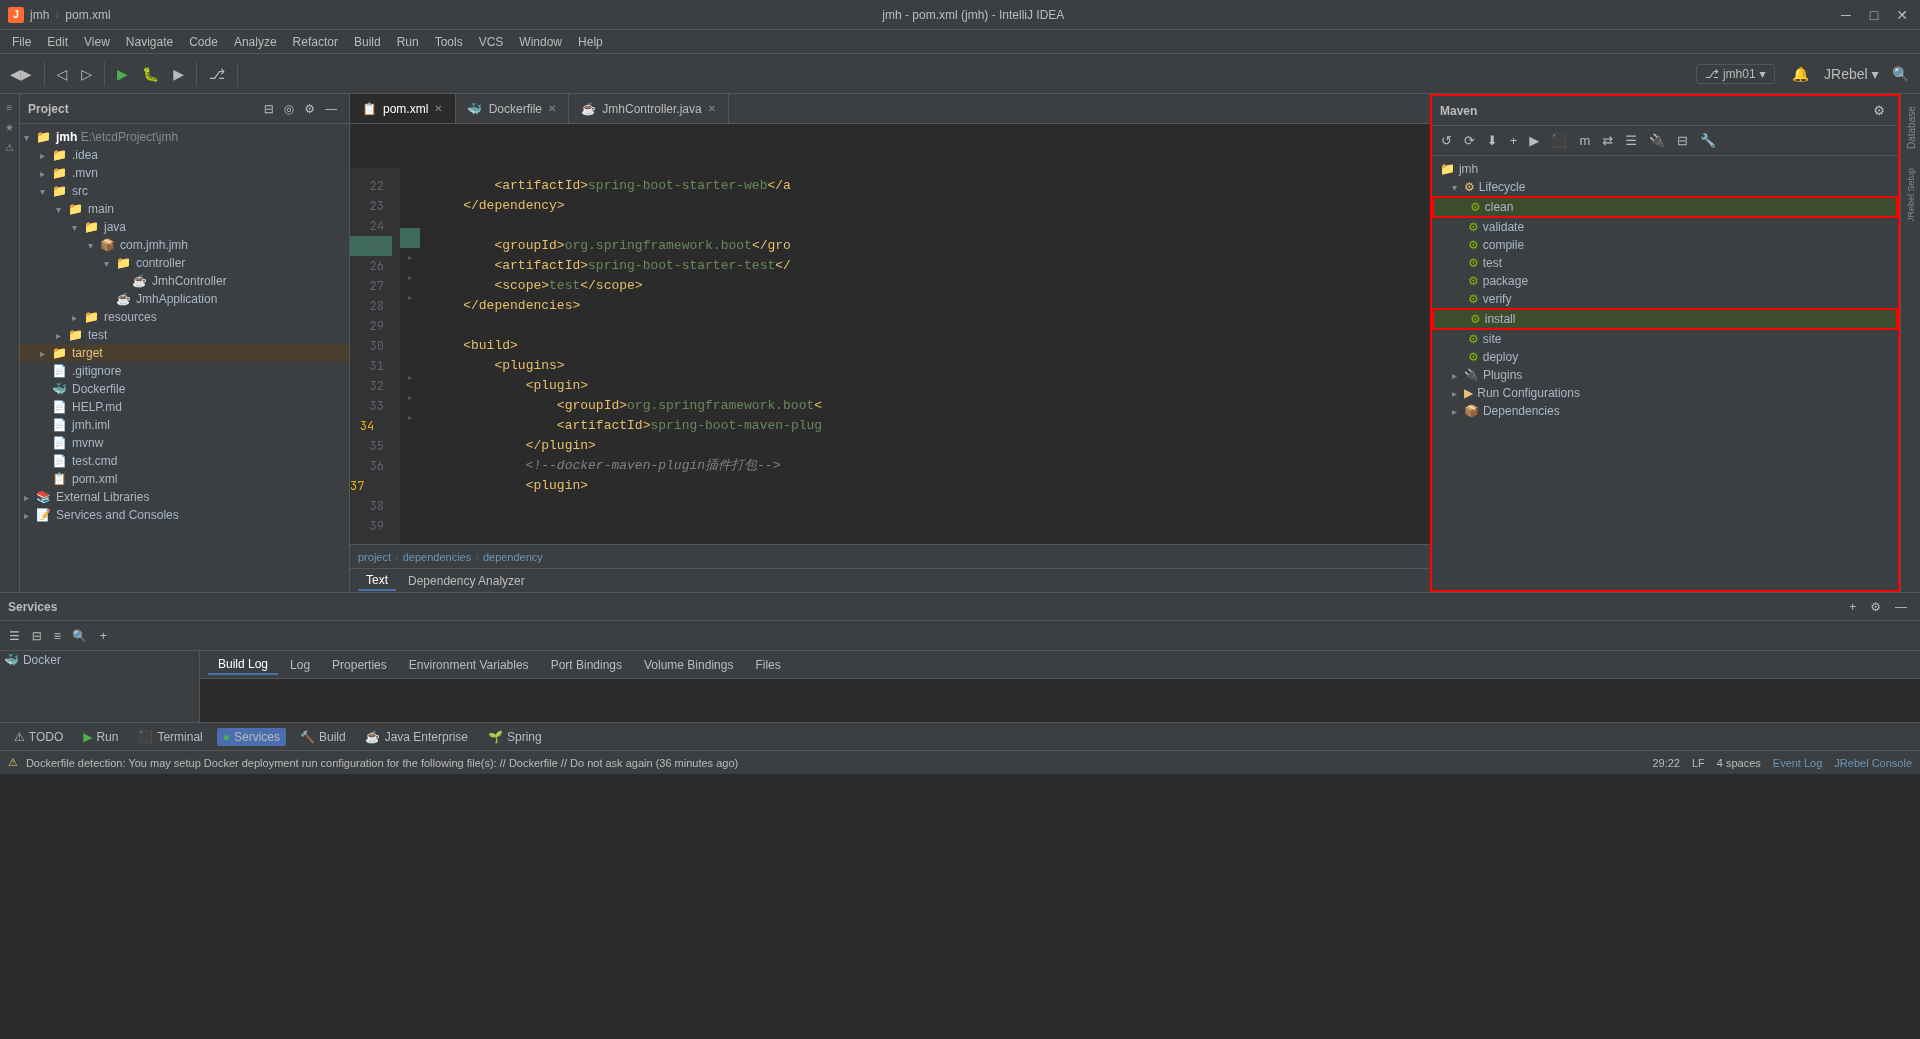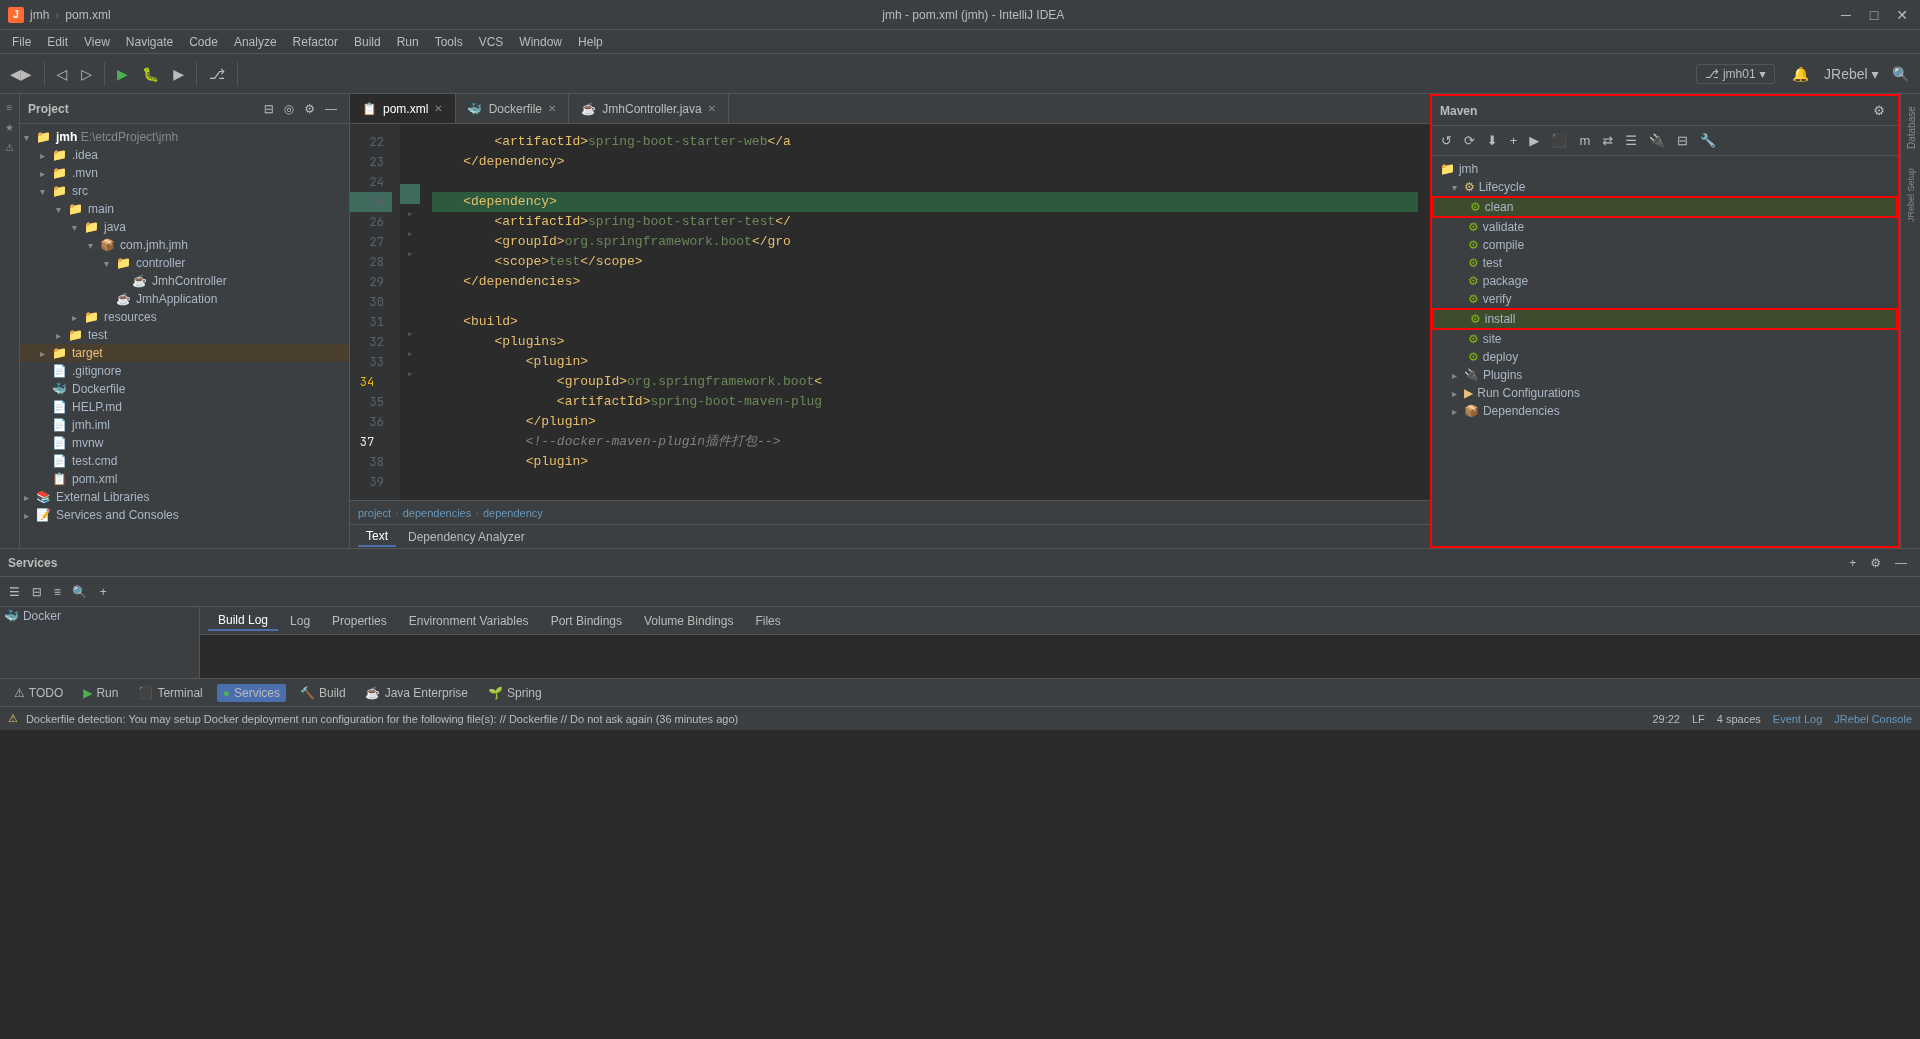--- a/index.html
+++ b/index.html
@@ -46,21 +46,21 @@
     #editor-area { flex: 1; display: flex; flex-direction: column; background: #2b2b2b; overflow: hidden; }
 
     
     #editor-tabs { height: 30px; background: #3c3f41; display: flex; align-items: center; border-bottom: 1px solid #555; overflow: hidden; }
     .editor-tab { display: flex; align-items: center; padding: 0 12px; height: 30px; cursor: pointer; border-right: 1px solid #555; font-size: 12px; color: #bbb; gap: 6px; white-space: nowrap; }
     .editor-tab.active { background: #2b2b2b; color: #fff; }
     .tab-close { font-size: 10px; color: #888; cursor: pointer; }
 
     
     #editor-content { flex: 1; overflow: hidden; display: flex; flex-direction: column; }
-    #code-editor { flex: 1; overflow: hidden; display: flex; font-family: 'JetBrains Mono', 'Consolas', monospace; font-size: 13px; }
+    #code-editor { flex: 1; overflow: hidden; display: flex; font-family: 'JetBrains Mono', 'Consolas', monospace; font-size: 13px; margin-top: 44px; }
     #line-numbers { width: 50px; background: #313335; color: #606366; padding: 8px 0; text-align: right; padding-right: 8px; overflow: hidden; font-size: 12px; line-height: 20px; }
     #code-content { flex: 1; padding: 8px 12px; overflow: auto; line-height: 20px; color: #a9b7c6; }
 
     
     #breadcrumb { height: 24px; background: #3c3f41; display: flex; align-items: center; padding: 0 8px; gap: 4px; border-top: 1px solid #555; font-size: 11px; color: #888; }
     .bc-sep { color: #555; }
     .bc-item { color: #6897bb; cursor: pointer; }
 
     
     #bottom-tabs { height: 24px; background: #3c3f41; display: flex; align-items: center; padding: 0 8px; gap: 4px; border-top: 1px solid #555; font-size: 12px; }
@@ -359,21 +359,21 @@
             <div style="height:20px; color:#606366; text-align:right; padding-right:8px;">27</div>
             <div style="height:20px; color:#606366; text-align:right; padding-right:8px;">28</div>
             <div style="height:20px; color:#606366; text-align:right; padding-right:8px;">29</div>
             <div style="height:20px; color:#606366; text-align:right; padding-right:8px;">30</div>
             <div style="height:20px; color:#606366; text-align:right; padding-right:8px;">31</div>
             <div style="height:20px; color:#606366; text-align:right; padding-right:8px;">32</div>
             <div style="height:20px; color:#606366; text-align:right; padding-right:8px;">33</div>
             <div style="height:20px; color:#eab308; text-align:center; padding-right:8px;">34</div>
             <div style="height:20px; color:#606366; text-align:right; padding-right:8px;">35</div>
             <div style="height:20px; color:#606366; text-align:right; padding-right:8px;">36</div>
-            <div style="height:20px; color:#e5e5e5; text-align:center; padding-right:8px;">37</div>
+            <div style="height:20px; color:#eab308; text-align:left; padding-right:8px;">37</div>
             <div style="height:20px; color:#606366; text-align:right; padding-right:8px;">38</div>
             <div style="height:20px; color:#606366; text-align:right; padding-right:8px;">39</div>
           </div>
 
           <div style="width:20px; background:#2b2b2b; padding-top:0;">
             <div style="height:20px;"></div>
             <div style="height:20px;"></div>
             <div style="height:20px;"></div>
             <div style="height:20px; background:#3d6b5d;"></div>
             <div style="height:20px; color:#888; font-size:11px; display:flex; align-items:center; justify-content:center;">▹</div>
@@ -389,23 +389,22 @@
             <div style="height:20px;"></div>
             <div style="height:20px;"></div>
             <div style="height:20px;"></div>
             <div style="height:20px;"></div>
           </div>
 
           <div id="code-content">
             <pre>        <span style="color:#e8bf6a;">&lt;artifactId&gt;</span><span style="color:#6a8759;">spring-boot-starter-web</span><span style="color:#e8bf6a;">&lt;/a</span></pre>
             <pre>    <span style="color:#e8bf6a;">&lt;/dependency&gt;</span></pre>
             <pre> </pre>
-            <pre style="background:#2d5a3d;">    <span style="color:#e8bf6a;">&lt;dependency&gt;</span></pre>
+            <pre>        <span style="color:#e8bf6a;">&lt;groupId&gt;</span><span style="color:#6a8759;">org.springframework.boot</span><span style="color:#e8bf6a;">&lt;/gro</span></pre>
             <pre>        <span style="color:#e8bf6a;">&lt;artifactId&gt;</span><span style="color:#6a8759;">spring-boot-starter-test</span><span style="color:#e8bf6a;">&lt;/</span></pre>
-            <pre>        <span style="color:#e8bf6a;">&lt;groupId&gt;</span><span style="color:#6a8759;">org.springframework.boot</span><span style="color:#e8bf6a;">&lt;/gro</span></pre>
             <pre>        <span style="color:#e8bf6a;">&lt;scope&gt;</span><span style="color:#6a8759;">test</span><span style="color:#e8bf6a;">&lt;/scope&gt;</span></pre>
             <pre>    <span style="color:#e8bf6a;">&lt;/dependencies&gt;</span></pre>
             <pre> </pre>
             <pre>    <span style="color:#e8bf6a;">&lt;build&gt;</span></pre>
             <pre>        <span style="color:#e8bf6a;">&lt;plugins&gt;</span></pre>
             <pre>            <span style="color:#e8bf6a;">&lt;plugin&gt;</span></pre>
             <pre>                <span style="color:#e8bf6a;">&lt;groupId&gt;</span><span style="color:#6a8759;">org.springframework.boot</span><span style="color:#e8bf6a;">&lt;</span></pre>
             <pre>                <span style="color:#e8bf6a;">&lt;artifactId&gt;</span><span style="color:#6a8759;">spring-boot-maven-plug</span></pre>
             <pre>            <span style="color:#e8bf6a;">&lt;/plugin&gt;</span></pre>
             <pre>            <span style="color:#808080; font-style:italic;">&lt;!--docker-maven-plugin插件打包--&gt;</span></pre>

